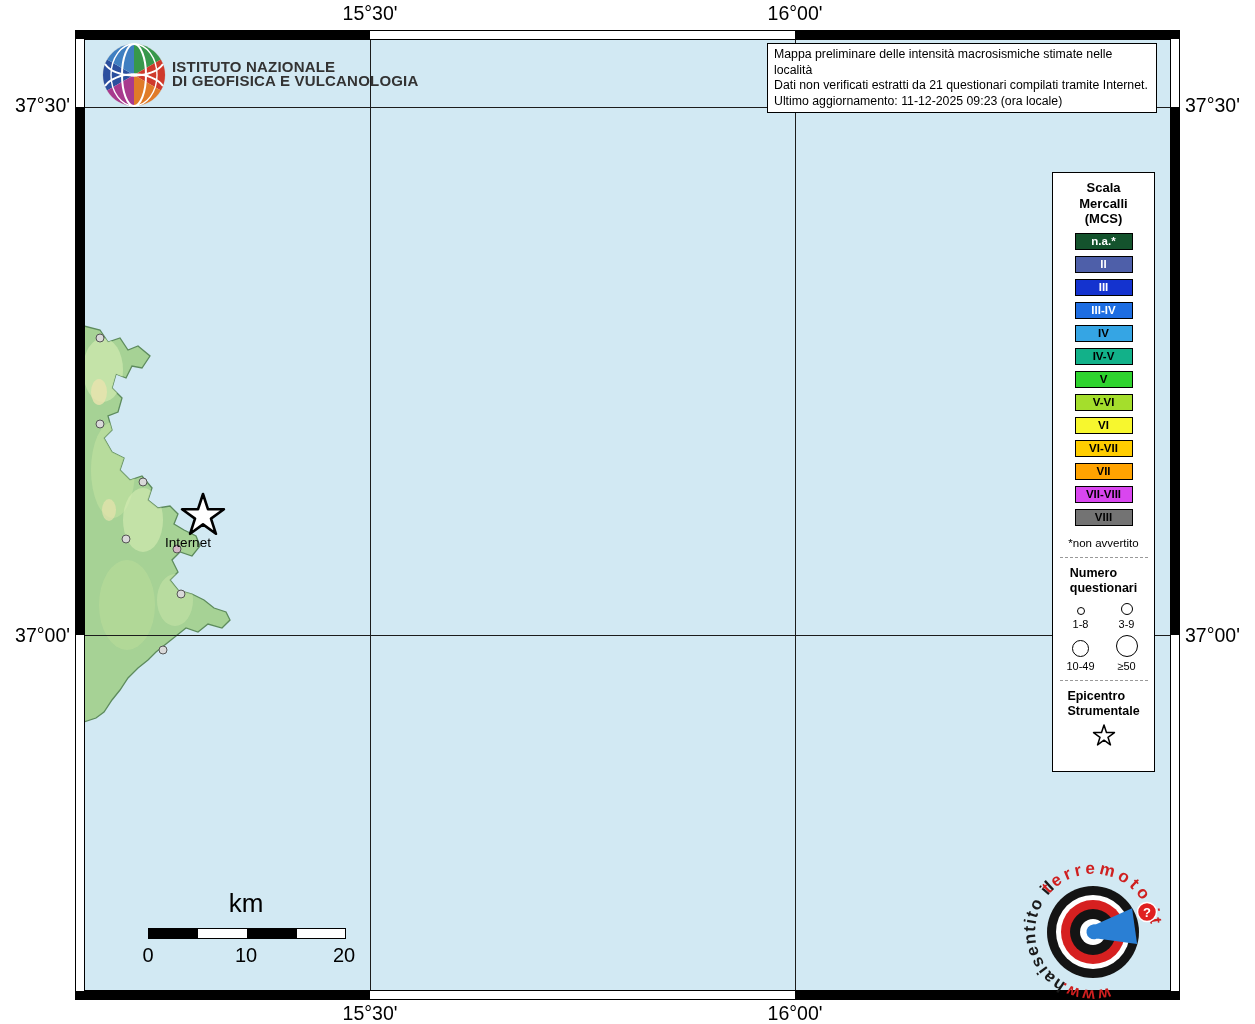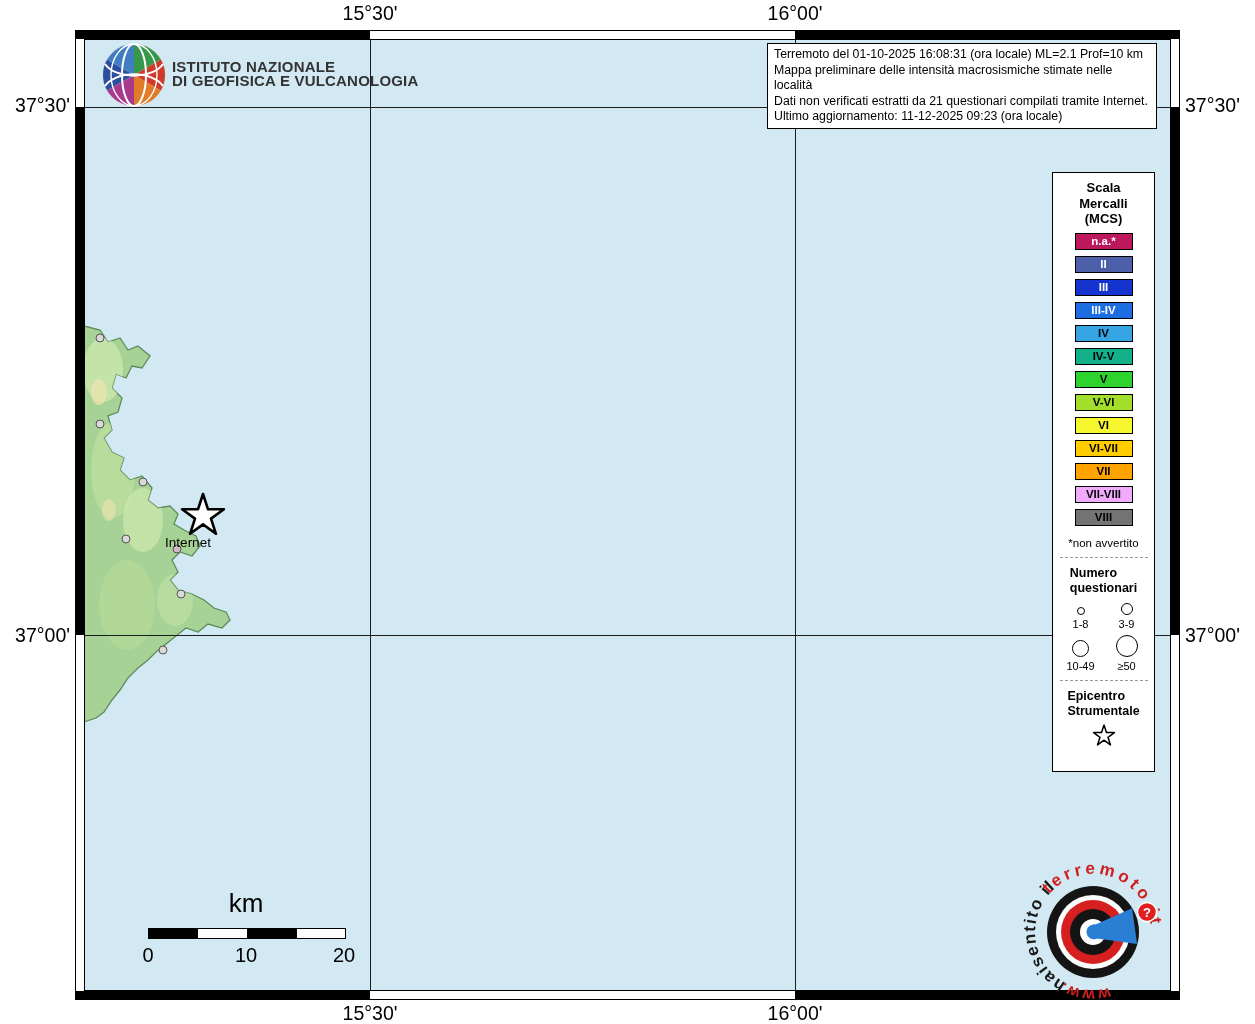--- a/index.html
+++ b/index.html
@@ -125,44 +125,43 @@
     <path d="M-29,11 A31,18 0 0 1 29,11" stroke="#fff" stroke-width="2" fill="none"></path>
     <ellipse rx="12" ry="31" fill="none" stroke="#fff" stroke-width="2"></ellipse>
     <ellipse rx="23" ry="31" fill="none" stroke="#fff" stroke-width="1.4"></ellipse>
   </svg>
   <div class="abs ingv-name">
     <div>ISTITUTO NAZIONALE</div>
     <div>DI GEOFISICA E VULCANOLOGIA</div>
   </div>
 
   <div class="abs info-box">
-    <div>Terremoto del 01-10-2025 16:08:31 (ora locale) ML=2.1 Prof=10 km</div>
     <div>Mappa preliminare delle intensità macrosismiche stimate nelle località</div>
     <div>Dati non verificati estratti da 21 questionari compilati tramite Internet.</div>
     <div>Ultimo aggiornamento: 11-12-2025 09:23 (ora locale)</div>
   </div>
 
   <div class="abs legend">
     <div class="leg-title">
       <div>Scala</div>
       <div>Mercalli</div>
       <div>(MCS)</div>
     </div>
-    <div class="mcs-box" style="background-color: #be185d; color: rgb(255, 255, 255);">n.a.*</div>
+    <div class="mcs-box" style="background-color: #14532d; color: rgb(255, 255, 255);">n.a.*</div>
     <div class="mcs-box" style="background-color: rgb(78, 95, 169); color: rgb(255, 255, 255);">II</div>
     <div class="mcs-box" style="background-color: rgb(20, 51, 207); color: rgb(255, 255, 255);">III</div>
     <div class="mcs-box" style="background-color: rgb(29, 109, 226); color: rgb(255, 255, 255);">III-IV</div>
     <div class="mcs-box" style="background-color: rgb(53, 165, 228); color: rgb(0, 0, 0);">IV</div>
     <div class="mcs-box" style="background-color: rgb(18, 177, 137); color: rgb(0, 0, 0);">IV-V</div>
     <div class="mcs-box" style="background-color: rgb(46, 211, 46); color: rgb(0, 0, 0);">V</div>
     <div class="mcs-box" style="background-color: rgb(164, 222, 44); color: rgb(0, 0, 0);">V-VI</div>
     <div class="mcs-box" style="background-color: rgb(247, 247, 46); color: rgb(0, 0, 0);">VI</div>
     <div class="mcs-box" style="background-color: rgb(255, 205, 0); color: rgb(0, 0, 0);">VI-VII</div>
     <div class="mcs-box" style="background-color: rgb(255, 163, 0); color: rgb(0, 0, 0);">VII</div>
-    <div class="mcs-box" style="background-color: #f0abfc; color: rgb(0, 0, 0);">VII-VIII</div>
+    <div class="mcs-box" style="background-color: #d946ef; color: rgb(0, 0, 0);">VII-VIII</div>
     <div class="mcs-box" style="background-color: #737373; color: rgb(0, 0, 0);">VIII</div>
     <div class="footnote">*non avvertito</div>
     <div class="divider"></div>
     <div class="sec-title">
       <div>Numero</div>
       <div>questionari</div>
     </div>
     <div class="qgrid">
       <div class="qcell">
         <div class="qc q1"></div>

